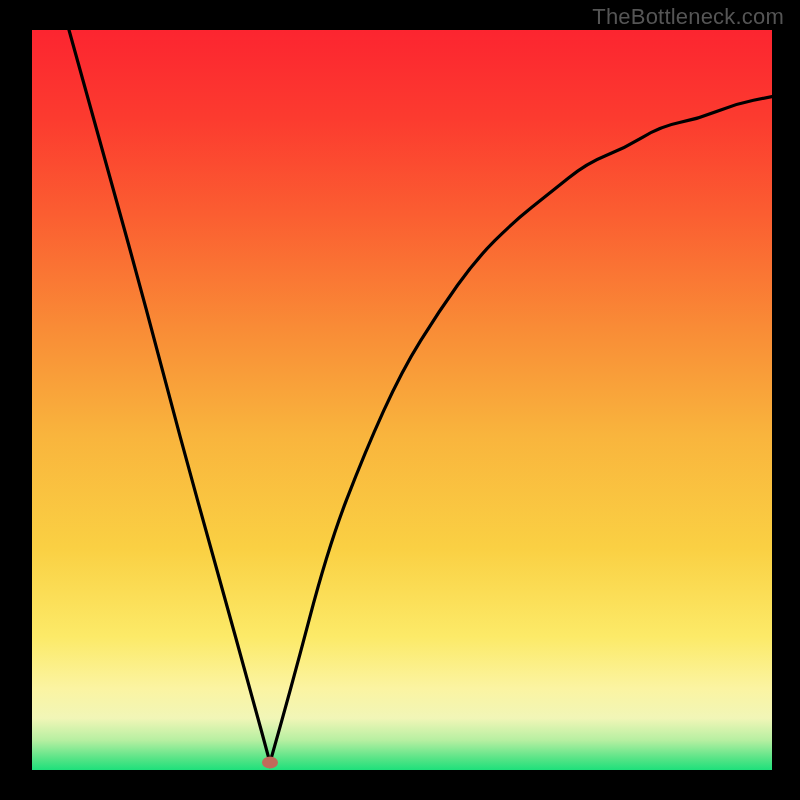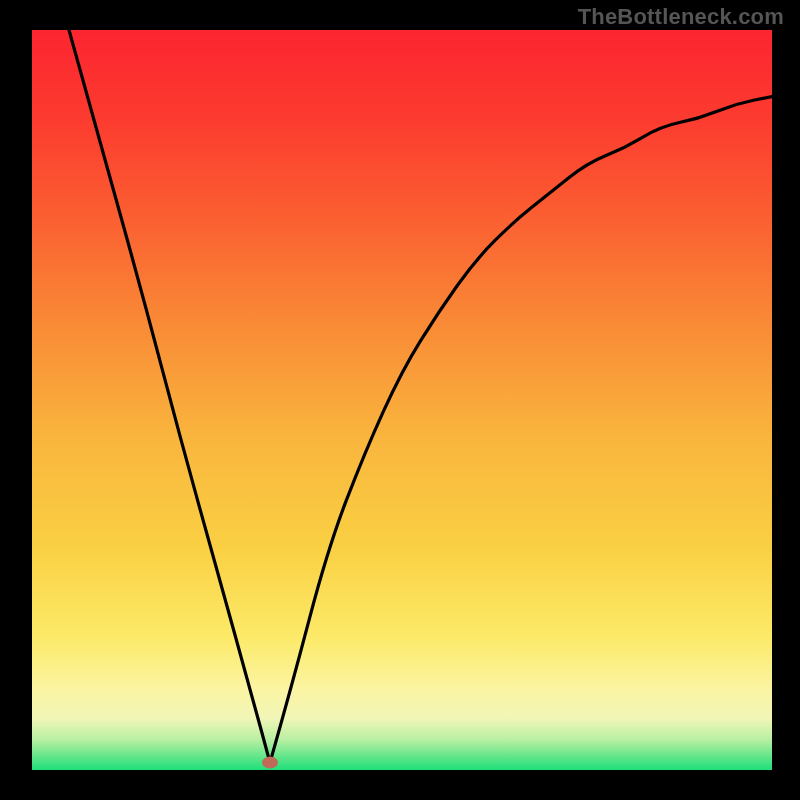--- a/index.html
+++ b/index.html
@@ -16,21 +16,21 @@
     width: 800px;
     height: 800px;
     background: #000;
   }
   .watermark {
     position: absolute;
     top: 4px;
     right: 16px;
     color: #555;
     font-size: 22px;
-    font-weight: 700;
+    font-weight: 400;
     letter-spacing: 0.2px;
     z-index: 5;
   }
   .plot-area {
     position: absolute;
     left: 32px;
     top: 30px;
     width: 740px;
     height: 740px;
   }

